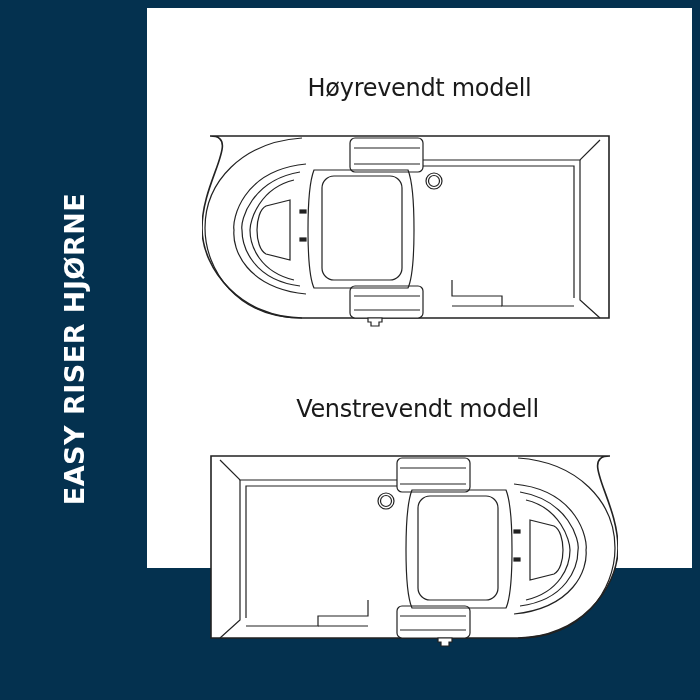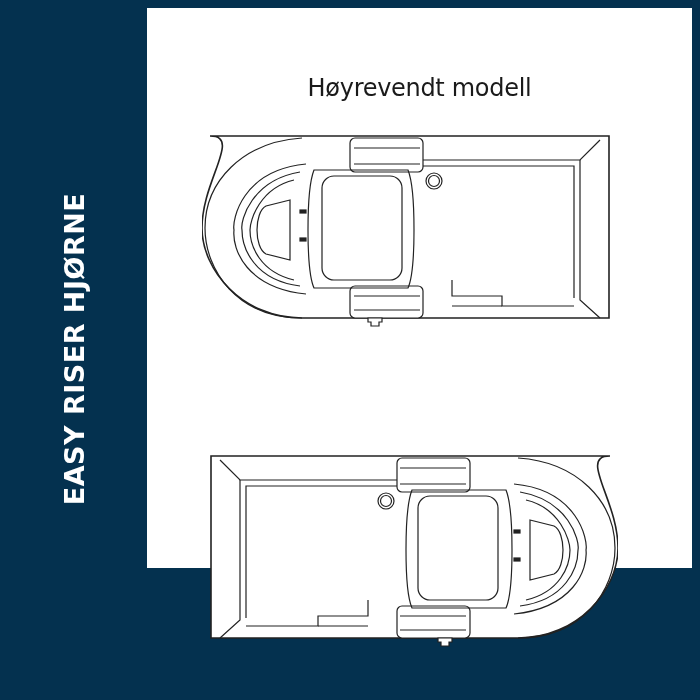--- a/index.html
+++ b/index.html
@@ -58,20 +58,21 @@
 
       <path d="M88 80 L64 86 C52 92 52 128 64 134 L88 140 Z"></path>
 
       <rect x="98" y="90" width="6" height="3" fill="#222"></rect>
       <rect x="98" y="118" width="6" height="3" fill="#222"></rect>
 
       <path d="M166 198 h14 v4 h-3 v4 h-8 v-4 h-3 Z" fill="#fff"></path>
     </g>
   </svg>
 
+  <div class="model-title t2">Venstrevendt modell</div>
 
   <svg class="tub tub2" width="420" height="220" viewBox="0 0 420 220" fill="none" stroke="#222" stroke-width="1.2">
     <g transform="translate(420,0) scale(-1,1)">
       <path d="M8 16 H407 V198 H100 C40 198 0 150 0 108 C0 60 40 16 8 16 Z" fill="#fff" stroke-width="1.6"></path>
       <path d="M100 198 C35 198 3 150 3 108 C3 62 40 22 100 18"></path>
       <path d="M180 40 H378 L398 20"></path>
       <path d="M378 40 V180 L398 198"></path>
       <path d="M186 46 H372 V178"></path>
       <path d="M250 160 V176 H300 V186 H372"></path>
       <path d="M250 186 H300"></path>

